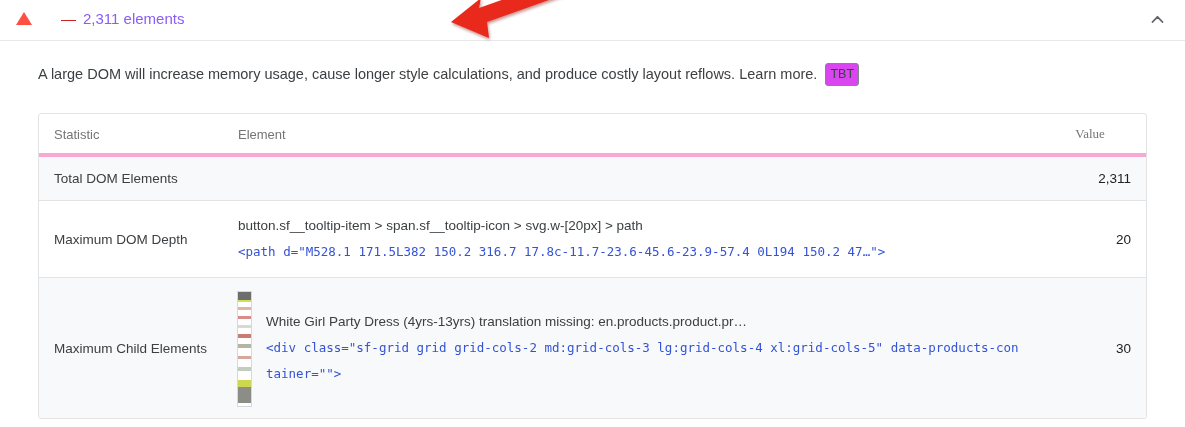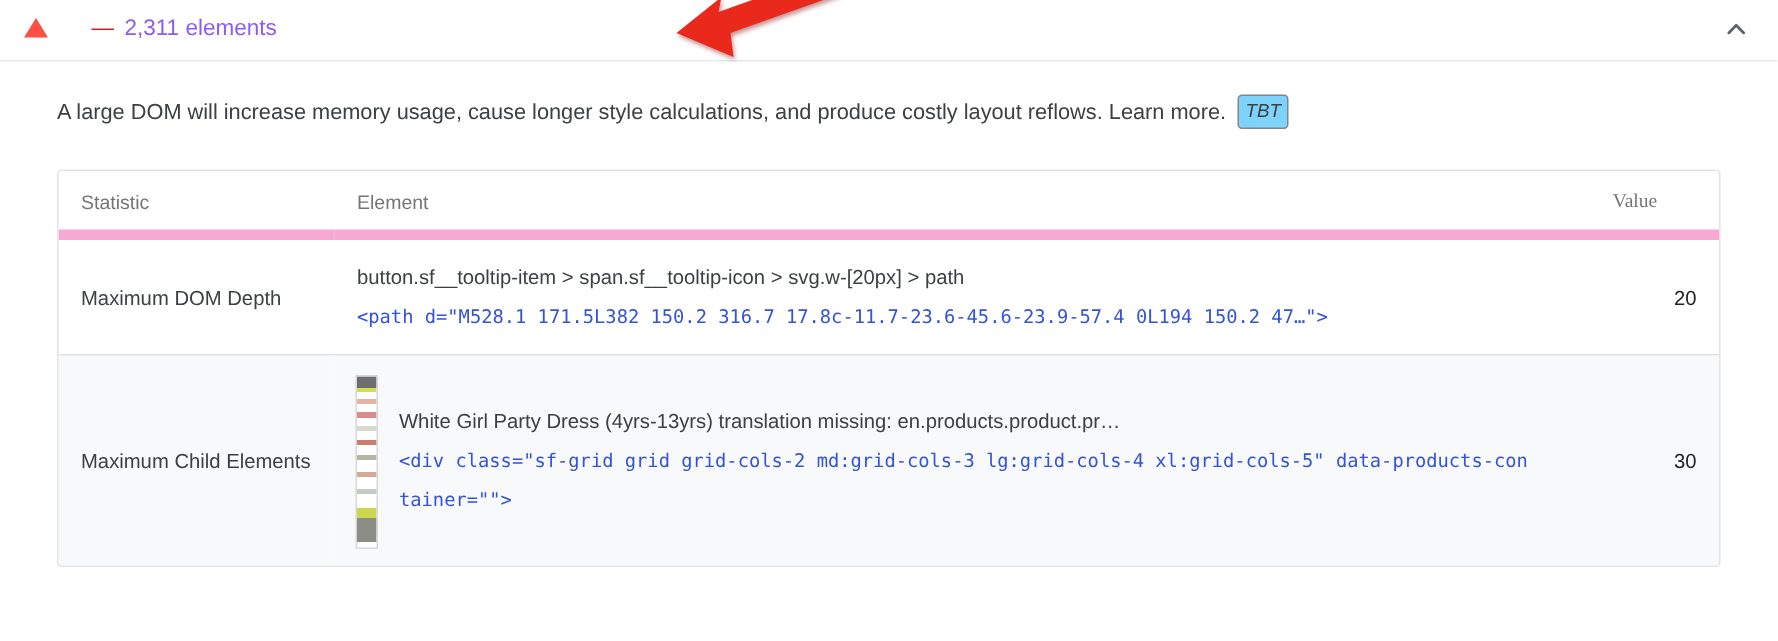--- a/index.html
+++ b/index.html
@@ -66,41 +66,40 @@
   }
   .metric-chip {
     display: inline-block;
     border: 1px solid #80868b;
     border-radius: 3px;
     padding: 0px 4px 1px 4px;
     font-size: 12.5px;
     color: #3c4043;
     margin-left: 4px;
     vertical-align: 1px;
-    background: #7dd3fc;
-    font-style: italic;
+    background: #d946ef;
   }
 
   
   .table-wrap {
     margin: 27px 38px 0 38px;
     border: 1px solid #e3e3e3;
     border-radius: 3px;
     overflow: hidden;
   }
   table { width: 100%; border-collapse: collapse; font-size: 13.5px; }
   col.c-stat { width: 184px; }
   col.c-val  { width: 112px; }
   thead th {
     font-weight: 400;
     color: #757575;
     text-align: left;
     padding: 12px 15px 11px 15px;
     font-size: 13px;
-    border-bottom: 7px solid #f9a8d4;
+    border-bottom: 4px solid #f9a8d4;
   }
   thead th.val-col { text-align: center; font-family: Liberation Serif, serif; }
   tbody td {
     padding: 12px 15px;
     vertical-align: middle;
     border-bottom: 1px solid #e3e3e3;
     color: #3c4043;
   }
   tbody tr:last-child td { border-bottom: none; }
   tbody tr.zebra { background: #f8f9fa; }
@@ -189,20 +188,25 @@
         <col class="c-val">
       </colgroup>
       <thead>
         <tr>
           <th>Statistic</th>
           <th>Element</th>
           <th class="val-col">Value</th>
         </tr>
       </thead>
       <tbody>
+        <tr class="zebra">
+          <td class="stat-cell">Total DOM Elements</td>
+          <td></td>
+          <td class="val-cell">2,311</td>
+        </tr>
         <tr>
           <td class="stat-cell">Maximum DOM Depth</td>
           <td>
             <div class="node-selector">button.sf__tooltip-item &gt; span.sf__tooltip-icon &gt; svg.w-[20px] &gt; path</div>
             <div class="node-snippet">&lt;path d="M528.1 171.5L382 150.2 316.7 17.8c-11.7-23.6-45.6-23.9-57.4 0L194 150.2 47…"&gt;</div>
           </td>
           <td class="val-cell">20</td>
         </tr>
         <tr class="zebra">
           <td class="stat-cell">Maximum Child Elements</td>

